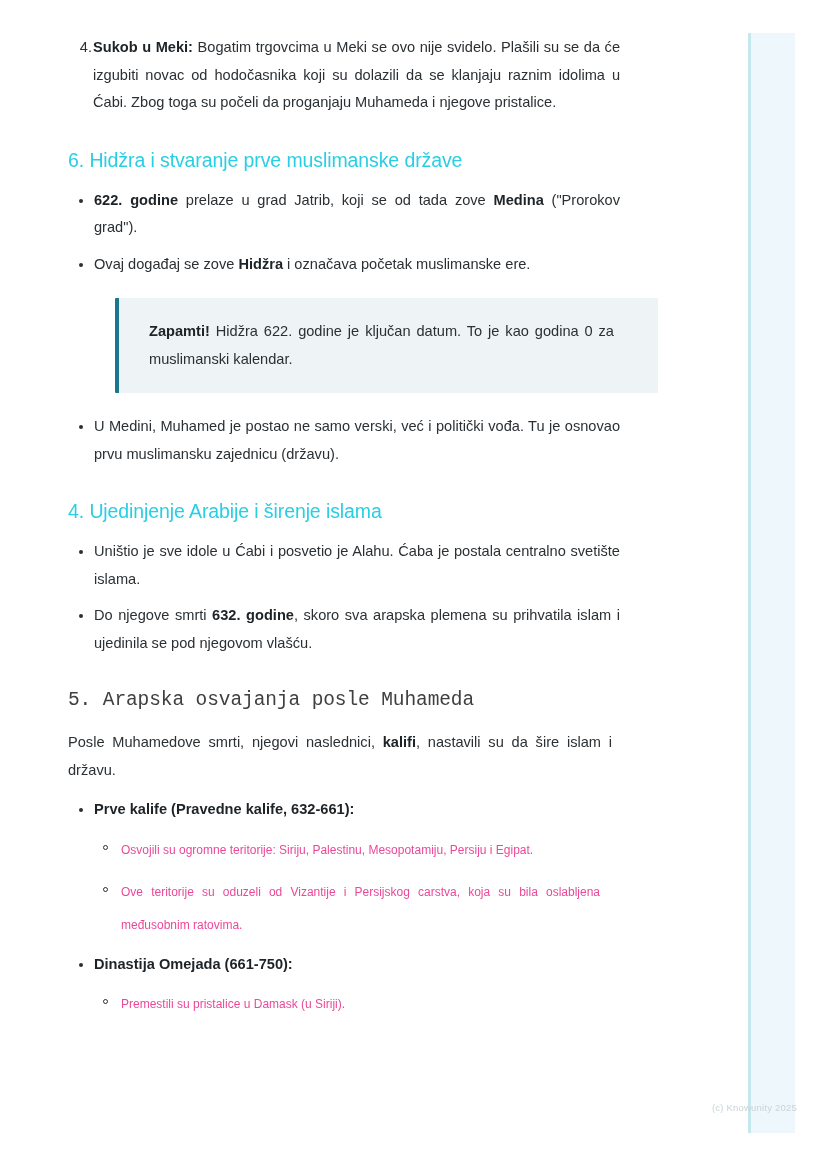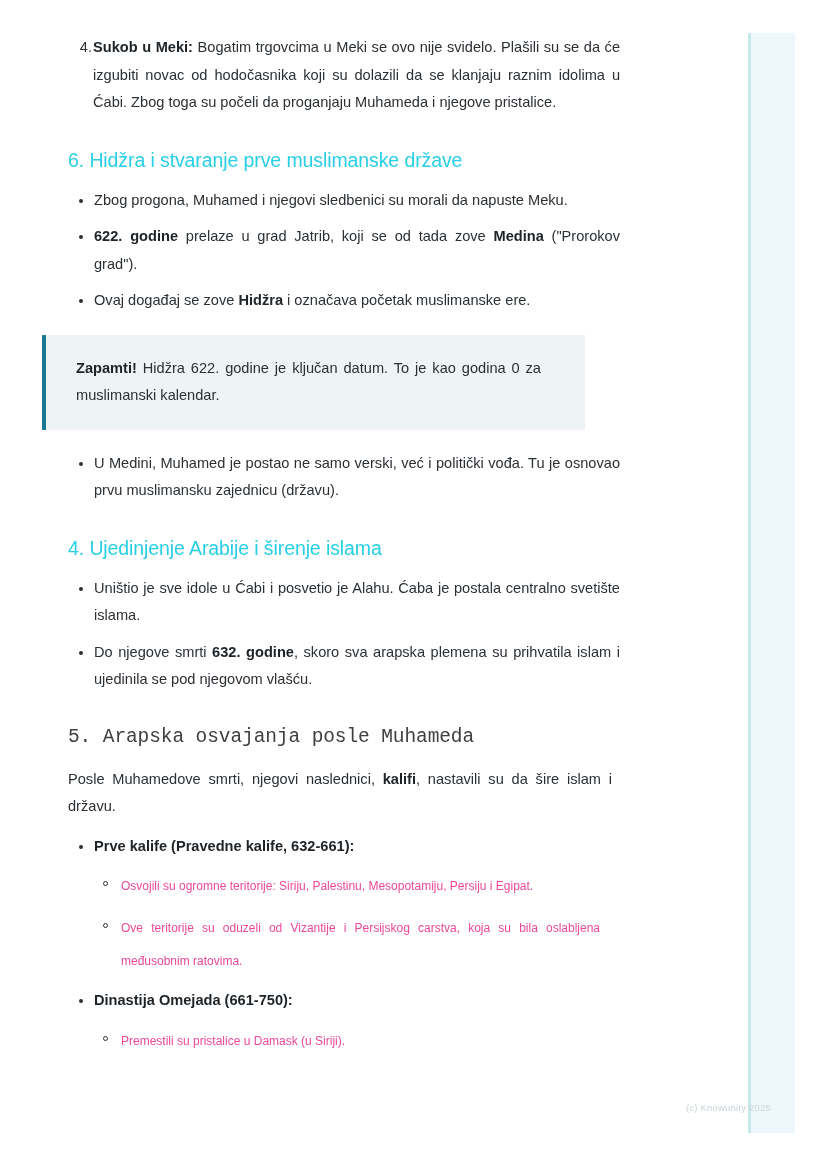--- a/index.html
+++ b/index.html
@@ -142,63 +142,62 @@
     line-height: 27.5px;
     margin: 16px 0 12px 0;
     padding-left: 68px;
     padding-right: 88px;
     color: #2b3034;
     text-align: justify;
   }
 
   
   .callout {
-    margin: 20px 0 20px 42px;
+    margin: 20px 0 20px 115px;
     width: 543px;
     background: #eef3f6;
     border-left: 4px solid #19788f;
     box-sizing: border-box;
     padding: 20px 44px 20px 30px;
     border-radius: 1px;
   }
   .callout p {
     margin: 0;
     font-size: 14.6px;
     line-height: 27.5px;
     color: #2b3034;
     text-align: justify;
   }
 
   b, strong { font-weight: 700; color: #1d2327; }
 
   
   #watermark {
     position: absolute;
-    left: 686px;
+    left: 712px;
     top: 1101px;
     font-size: 9.5px;
     line-height: 13px;
     color: #c9d4d8;
     letter-spacing: 0.2px;
     white-space: nowrap;
     z-index: 5;
   }
 </style>
 </head>
 <body style="background: rgb(255, 255, 255);">
 
 <div id="side-strip" style="background: rgb(238, 247, 252); border-left-color: rgb(197, 231, 238);"></div>
 
 <div id="content">
     <ol class="num-list block">
       <li><span class="marker">4.</span><b>Sukob u Meki:</b><span> Bogatim trgovcima u Meki se ovo nije svidelo. Plašili su se da će izgubiti novac od hodočasnika koji su dolazili da se klanjaju raznim idolima u Ćabi. Zbog toga su počeli da proganjaju Muhameda i njegove pristalice.</span></li>
     </ol>
     <h2 class="section-heading block" style="color: rgb(40, 207, 228);">6. Hidžra i stvaranje prve muslimanske države</h2>
     <ul class="bullets block">
-      <li><span>Zbog progona, Muhamed i njegovi sledbenici su morali da napuste Meku.</span></li>
       <li><span><b>622. godine</b> prelaze u grad Jatrib, koji se od tada zove <b>Medina</b> ("Prorokov grad").</span></li>
       <li><span>Ovaj događaj se zove <b>Hidžra</b> i označava početak muslimanske ere.</span></li>
     </ul>
     <div class="callout block" style="background: rgb(238, 243, 246); border-left-color: rgb(25, 120, 143);">
       <p><b>Zapamti!</b><span> Hidžra 622. godine je ključan datum. To je kao godina 0 za muslimanski kalendar.</span></p>
     </div>
     <ul class="bullets block">
       <li><span>U Medini, Muhamed je postao ne samo verski, već i politički vođa. Tu je osnovao prvu muslimansku zajednicu (državu).</span></li>
     </ul>
     <h2 class="section-heading block" style="color: rgb(40, 207, 228);">4. Ujedinjenje Arabije i širenje islama</h2>

